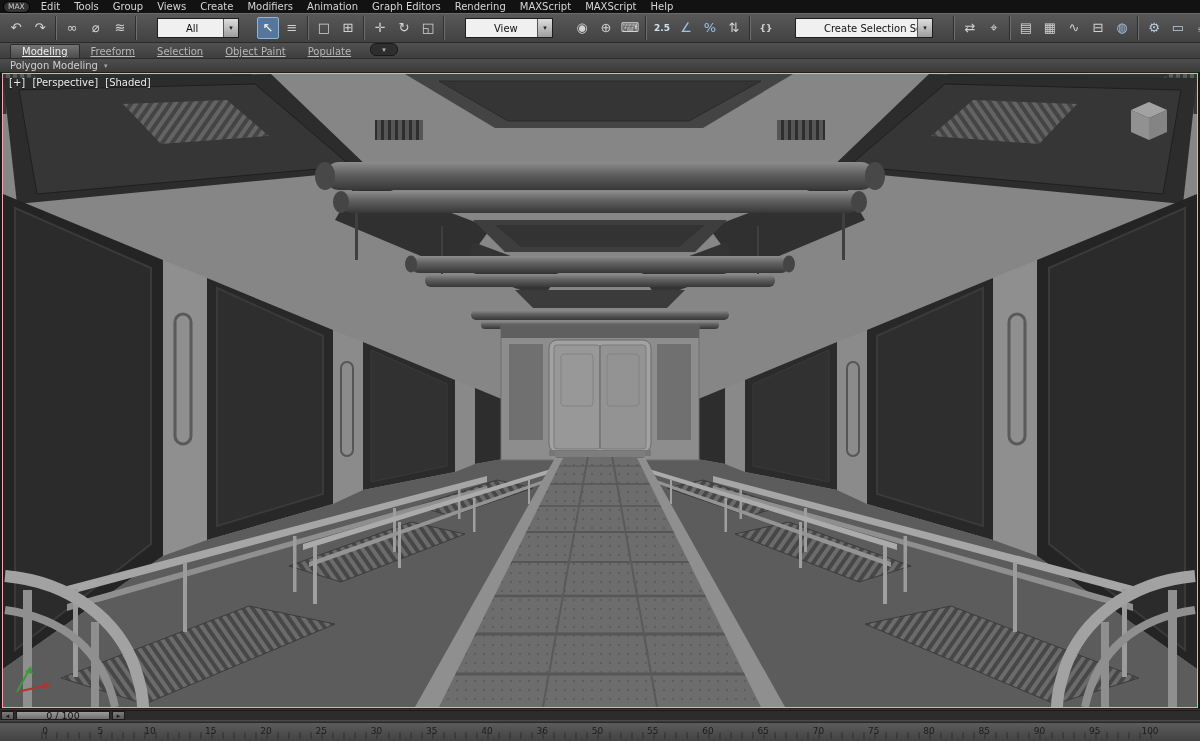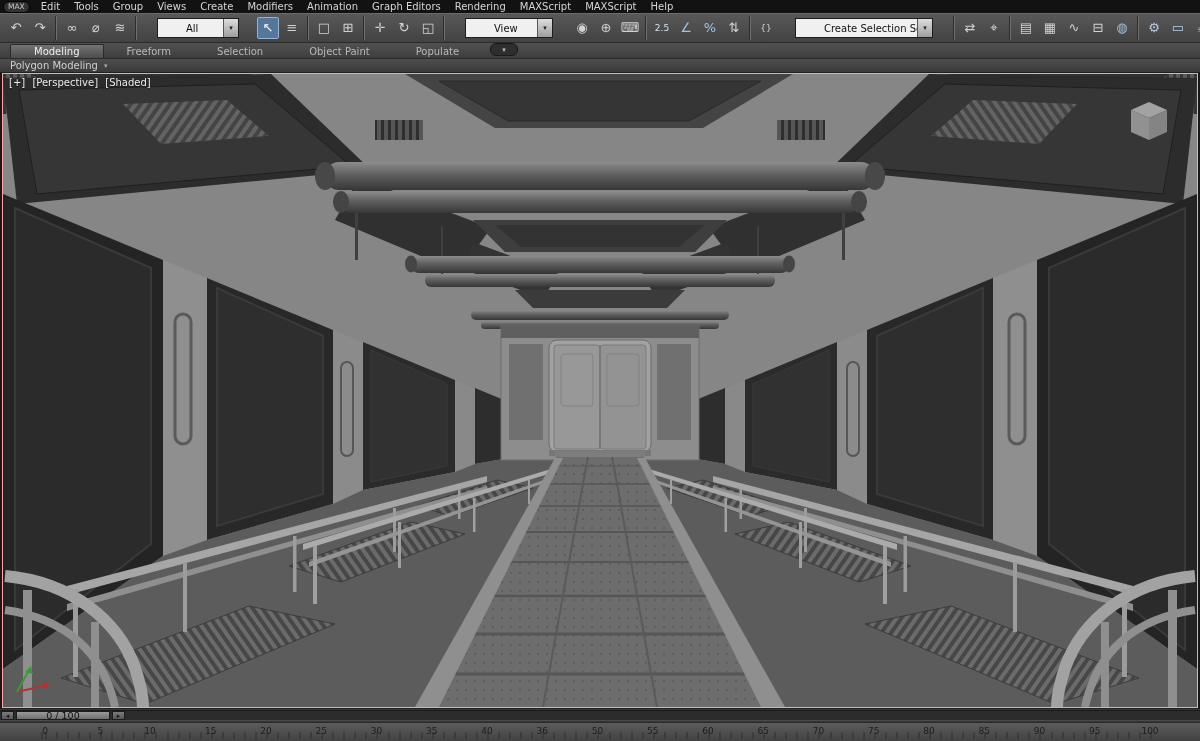--- a/index.html
+++ b/index.html
@@ -12,36 +12,36 @@
   .appbtn{margin:0 4px 0 3px;padding:0 4px;height:10px;line-height:10px;
           background:#333;border:1px solid #000;border-radius:6px;font-size:7.5px;color:#c8c8c8;}
   #menu-items{display:flex;height:100%;align-items:center;}
   .menu-item{padding:0 7px;cursor:default;white-space:nowrap;}
   
   .toolbar{height:30px;background:linear-gradient(#585858,#424242);
            border-top:1px solid #6a6a6a;border-bottom:1px solid #2a2a2a;
            display:flex;align-items:center;padding:0 4px;box-sizing:border-box;overflow:hidden;}
   .tb-icon{width:22px;height:22px;line-height:22px;margin:0 1px;text-align:center;
            font-size:13px;color:#d2d2d2;border-radius:2px;flex:0 0 auto;}
-  .tb-icon.txt{font-size:9px;font-weight:normal;}
+  .tb-icon.txt{font-size:9px;font-weight:bold;}
   .tb-icon.active{background:#55779c;border:1px solid #8fb6d9;width:20px;height:20px;
                   line-height:20px;color:#fff;}
   .tb-sep{width:2px;height:24px;margin:0 3px;flex:0 0 auto;
           background:linear-gradient(90deg,#2e2e2e 50%,#6e6e6e 50%);}
   .tb-combo{height:18px;margin:0 17px;background:#f0f0f0;border:1px solid #1d1d1d;
             display:flex;align-items:center;font-size:10px;color:#111;flex:0 0 auto;overflow:hidden;padding-left:24px;}
   .tb-combo-label{flex:1;padding:0 4px;white-space:nowrap;overflow:hidden;}
   .tb-combo-arrow{width:14px;height:100%;background:linear-gradient(#dedede,#9e9e9e);
                   border-left:1px solid #555;font-size:7px;color:#222;display:flex;
                   align-items:center;justify-content:center;}
   
   .ribbontabs{height:16px;background:linear-gradient(#515151,#3e3e3e);
               border-bottom:1px solid #2b2b2b;display:flex;align-items:flex-end;
               padding-left:10px;box-sizing:border-box;}
-  .rtab{font-size:10px;color:#b8b8b8;padding:1px 23px;cursor:default;}
+  .rtab{font-size:10px;color:#b8b8b8;padding:1px 11px;cursor:default;text-decoration:underline;}
   .rtab.active{background:linear-gradient(#747474,#4c4c4c);color:#efefef;
                border:1px solid #2a2a2a;border-bottom:none;border-radius:2px 2px 0 0;}
   .ribbon-toggle{margin:0 0 2px 8px;width:26px;height:11px;background:#2e2e2e;
                  border:1px solid #1a1a1a;border-radius:6px;font-size:7px;color:#bbb;
                  display:flex;align-items:center;justify-content:center;}
   
   .strip{height:14px;background:linear-gradient(#4e4e4e,#3a3a3a);border-bottom:1px solid #202020;
          display:flex;align-items:center;padding-left:10px;font-size:10px;color:#cfcfcf;box-sizing:border-box;}
   .strip .chev{margin-left:6px;font-size:7px;color:#a8a8a8;}
   

